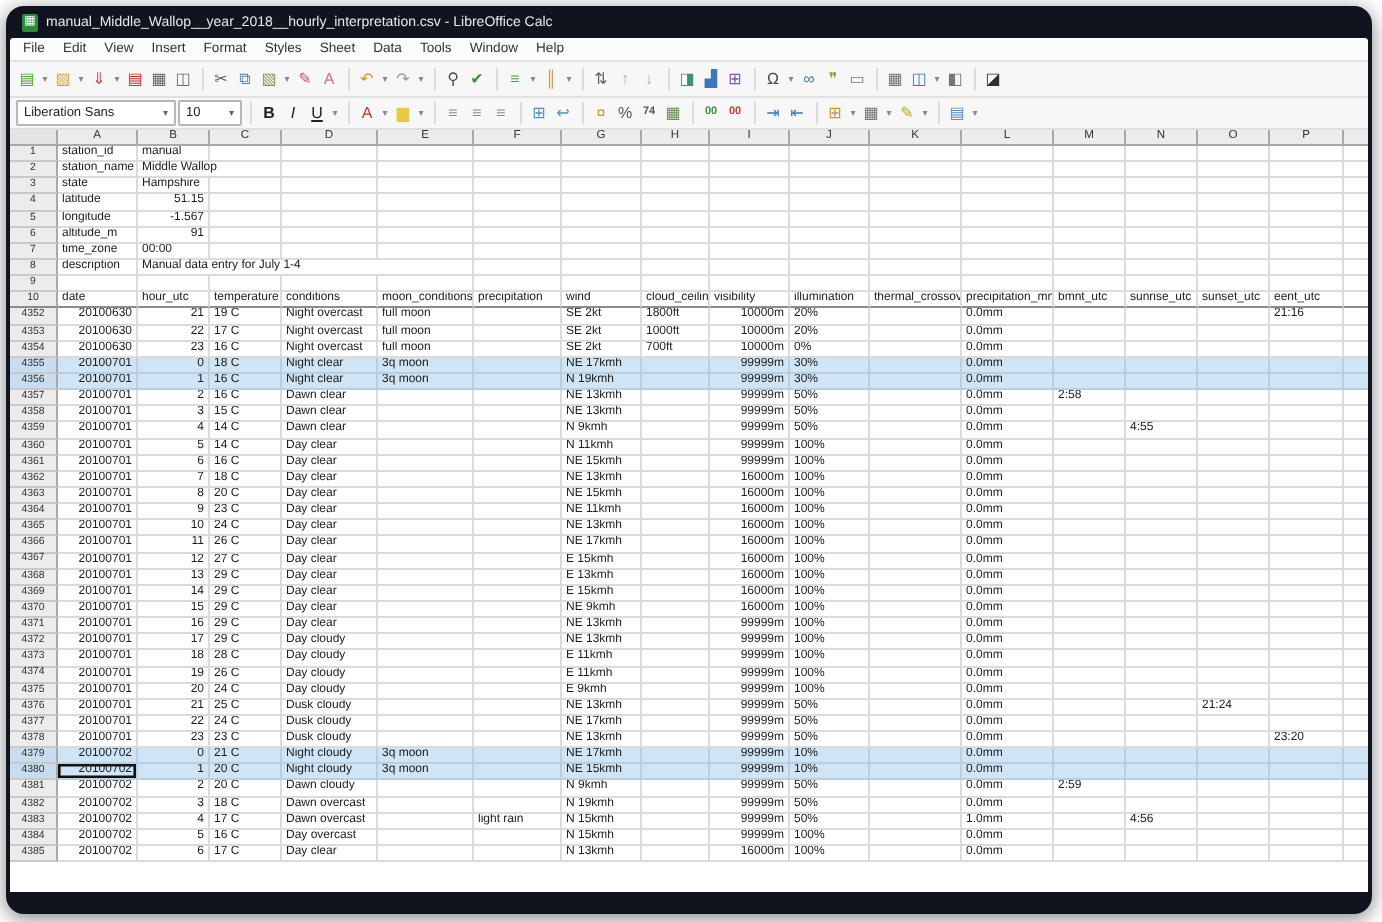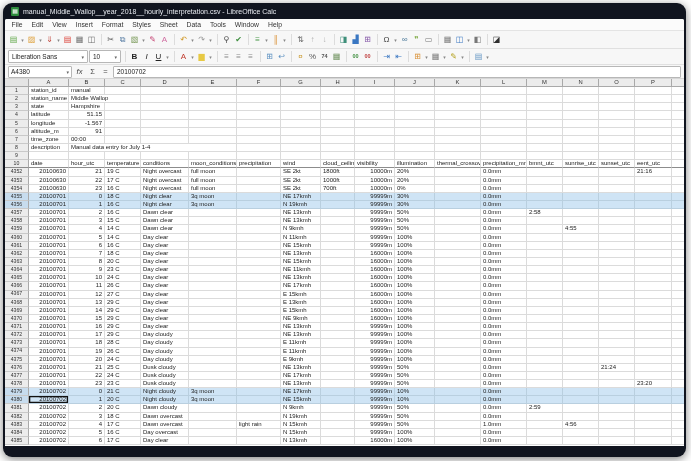--- a/index.html
+++ b/index.html
@@ -166,30 +166,20 @@
           <div class="icon" style="color: rgb(217, 143, 51);">⊞</div>
           <div class="dd">▾</div>
           <div class="icon" style="color: rgb(119, 119, 119);">▦</div>
           <div class="dd">▾</div>
           <div class="icon" style="color: rgb(184, 166, 42);">✎</div>
           <div class="dd">▾</div>
           <div class="sep"></div>
           <div class="icon" style="color: rgb(90, 143, 192);">▤</div>
           <div class="dd">▾</div>
         </div>
-      <div class="formulabar">
-        <div class="namebox">
-          <span>A4380</span>
-          <span class="arrow" style="font-size:5px;color:#666">▾</span>
-        </div>
-        <div class="fbtn" style="font-style:italic">fx</div>
-        <div class="fbtn">Σ</div>
-        <div class="fbtn">=</div>
-        <div class="finput">20100702</div>
-      </div>
       <div class="sheet" id="sheet">
           <div class="colheaders">
             <div class="ch corner" style="width: 24px;"></div>
             <div class="ch" style="width: 40px;">A</div>
             <div class="ch" style="width: 36px;">B</div>
             <div class="ch" style="width: 36px;">C</div>
             <div class="ch" style="width: 48px;">D</div>
             <div class="ch" style="width: 48px;">E</div>
             <div class="ch" style="width: 44px;">F</div>
             <div class="ch" style="width: 40px;">G</div>

